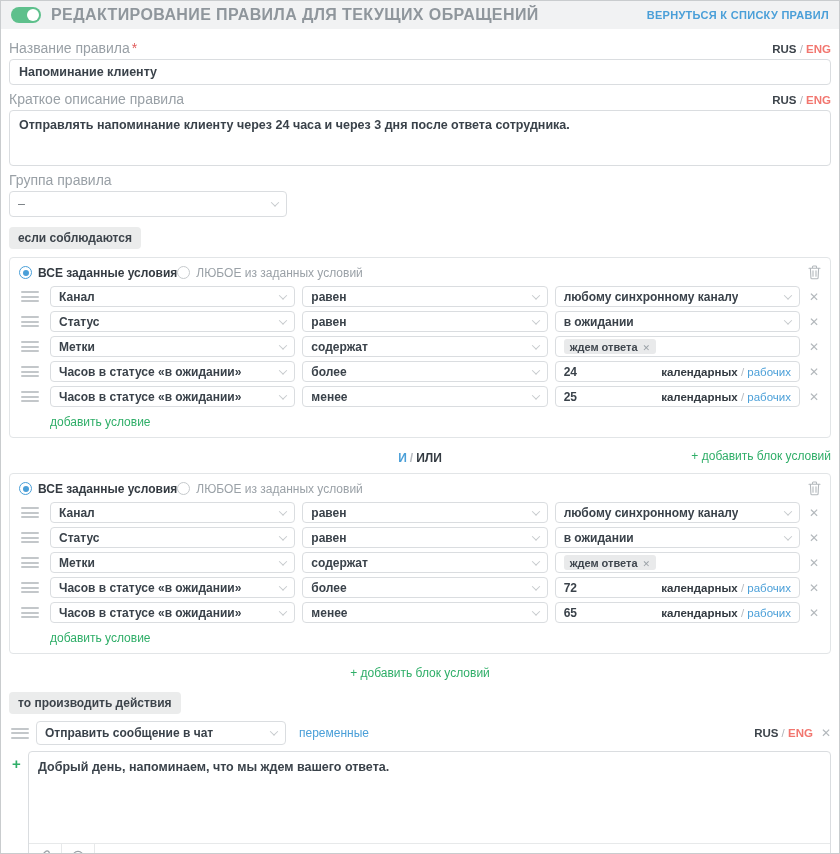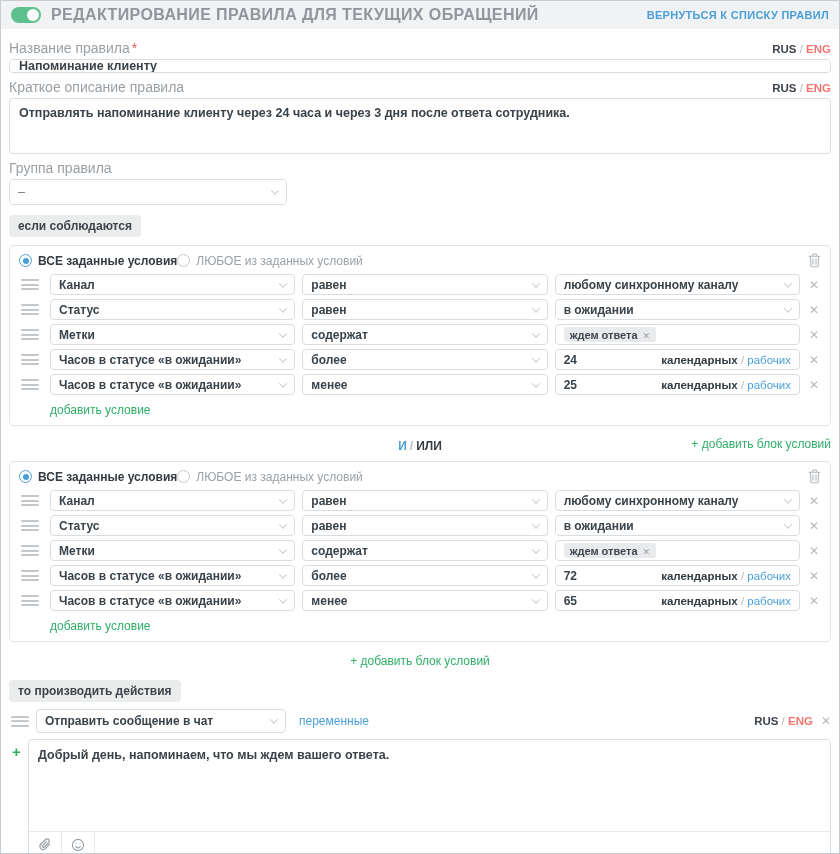--- a/index.html
+++ b/index.html
@@ -17,21 +17,21 @@
   .content { padding:5px 8px 0; }
 
   .field-label-row { display:flex; align-items:baseline; justify-content:space-between; margin:6px 0 3px; }
   .field-label { font-size:14px; color:#99a0a6; }
   .req { color:#e05c5c; margin-left:2px; }
   .lang { font-size:11.5px; font-weight:bold; color:#3d444b; }
   .lang .sep { color:#b0b5ba; font-weight:normal; }
   .lang .eng { color:#f2766f; cursor:pointer; }
   .lang .rus { cursor:pointer; }
 
-  .text-input { display:block; width:100%; height:14px; border:1px solid #dadde0; border-radius:4px; padding:0 9px;
+  .text-input { display:block; width:100%; height:26px; border:1px solid #dadde0; border-radius:4px; padding:0 9px;
     font-family:"Liberation Sans",sans-serif; font-size:12.5px; font-weight:bold; color:#3a424a; outline:none; }
   textarea.desc { height:56px; padding:6px 9px; resize:none; line-height:1.35; }
 
   .select-box { border:1px solid #dadde0; border-radius:4px; height:26px; display:flex; align-items:center;
     justify-content:space-between; padding:0 8px; font-size:12.5px; font-weight:bold; color:#3a424a; background:#fff; cursor:pointer; }
   .select-box .txt { overflow:hidden; white-space:nowrap; text-overflow:ellipsis; }
   .chev { width:6px; height:6px; border-right:1.5px solid #c6cacd; border-bottom:1.5px solid #c6cacd;
     transform:rotate(45deg) translate(-1px,-1px); flex:0 0 auto; margin-left:6px; }
   .group-select { width:278px; font-weight:normal; color:#6b7277; }
 

